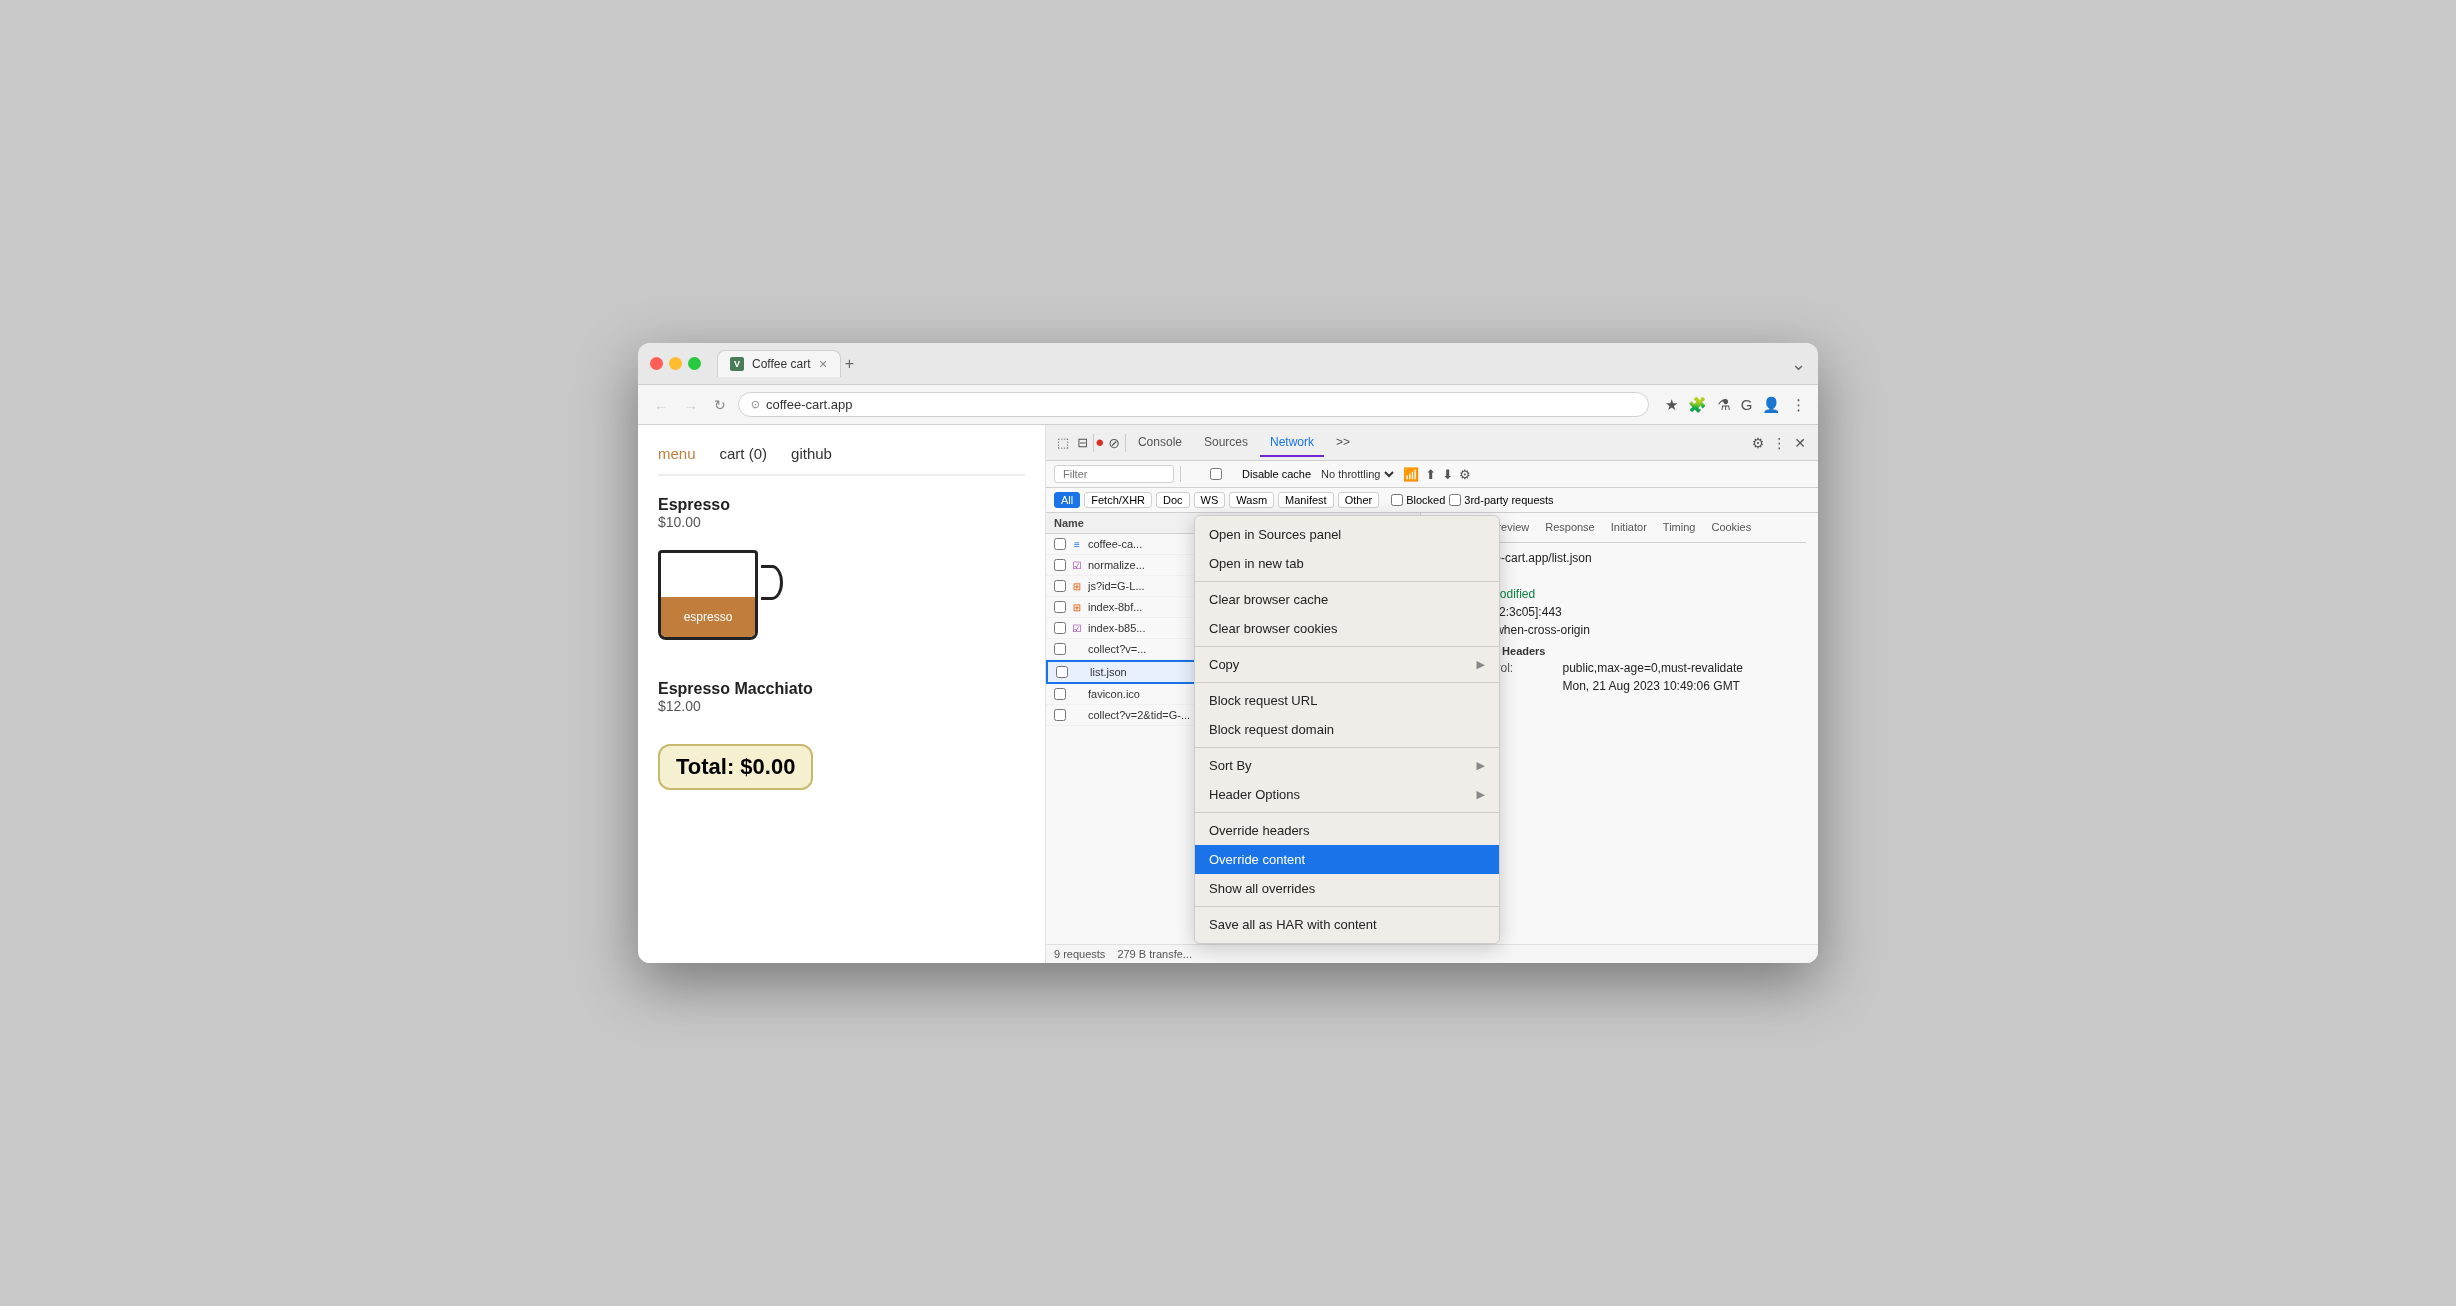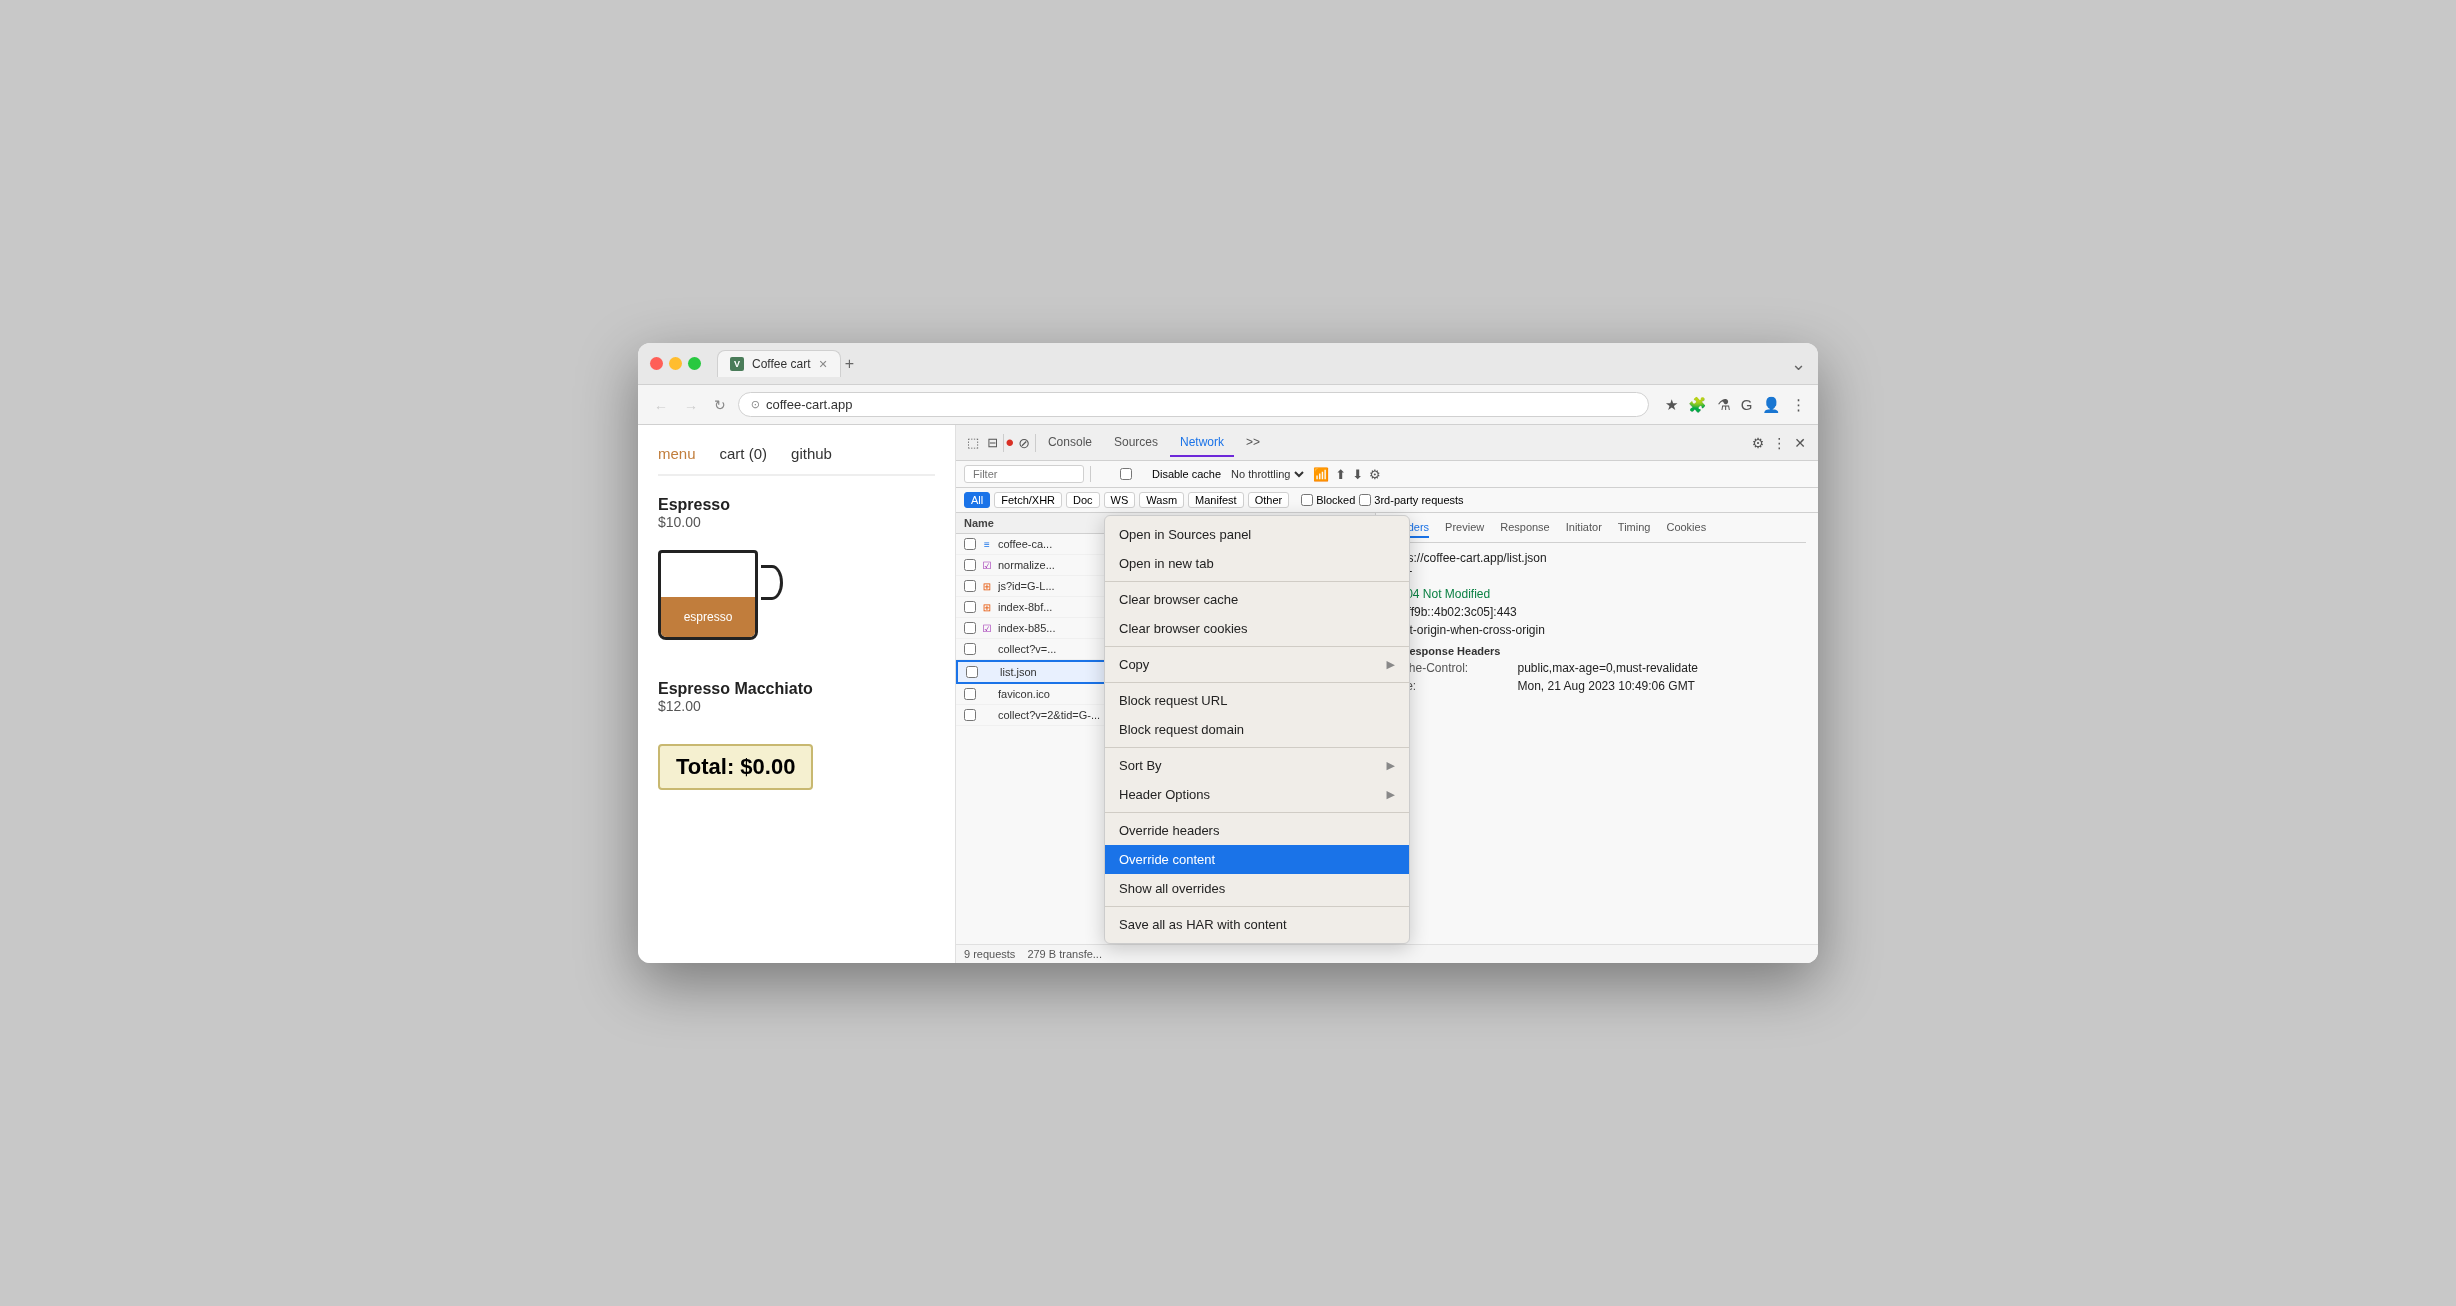--- a/index.html
+++ b/index.html
@@ -132,21 +132,21 @@
       cursor: pointer;
     }
     
     .main-area {
       display: flex;
       flex: 1;
       overflow: hidden;
     }
     
     .website-content {
-      width: 318px;
+      width: 408px;
       background: white;
       padding: 20px;
       overflow-y: auto;
       border-right: 1px solid #e0e0e0;
     }
     .site-nav {
       display: flex;
       gap: 24px;
       margin-bottom: 20px;
       padding-bottom: 12px;
@@ -206,21 +206,21 @@
       top: 25px;
       width: 22px;
       height: 35px;
       border: 3px solid #222;
       border-left: none;
       border-radius: 0 50% 50% 0;
     }
     .total-badge {
       background: #f5f0d0;
       border: 2px solid #c8b870;
-      border-radius: 4px;
+      border-radius: 12px;
       padding: 8px 16px;
       font-size: 22px;
       font-weight: bold;
       display: inline-block;
       margin-top: 10px;
     }
     
     .devtools-panel {
       flex: 1;
       background: #f8f8f8;

